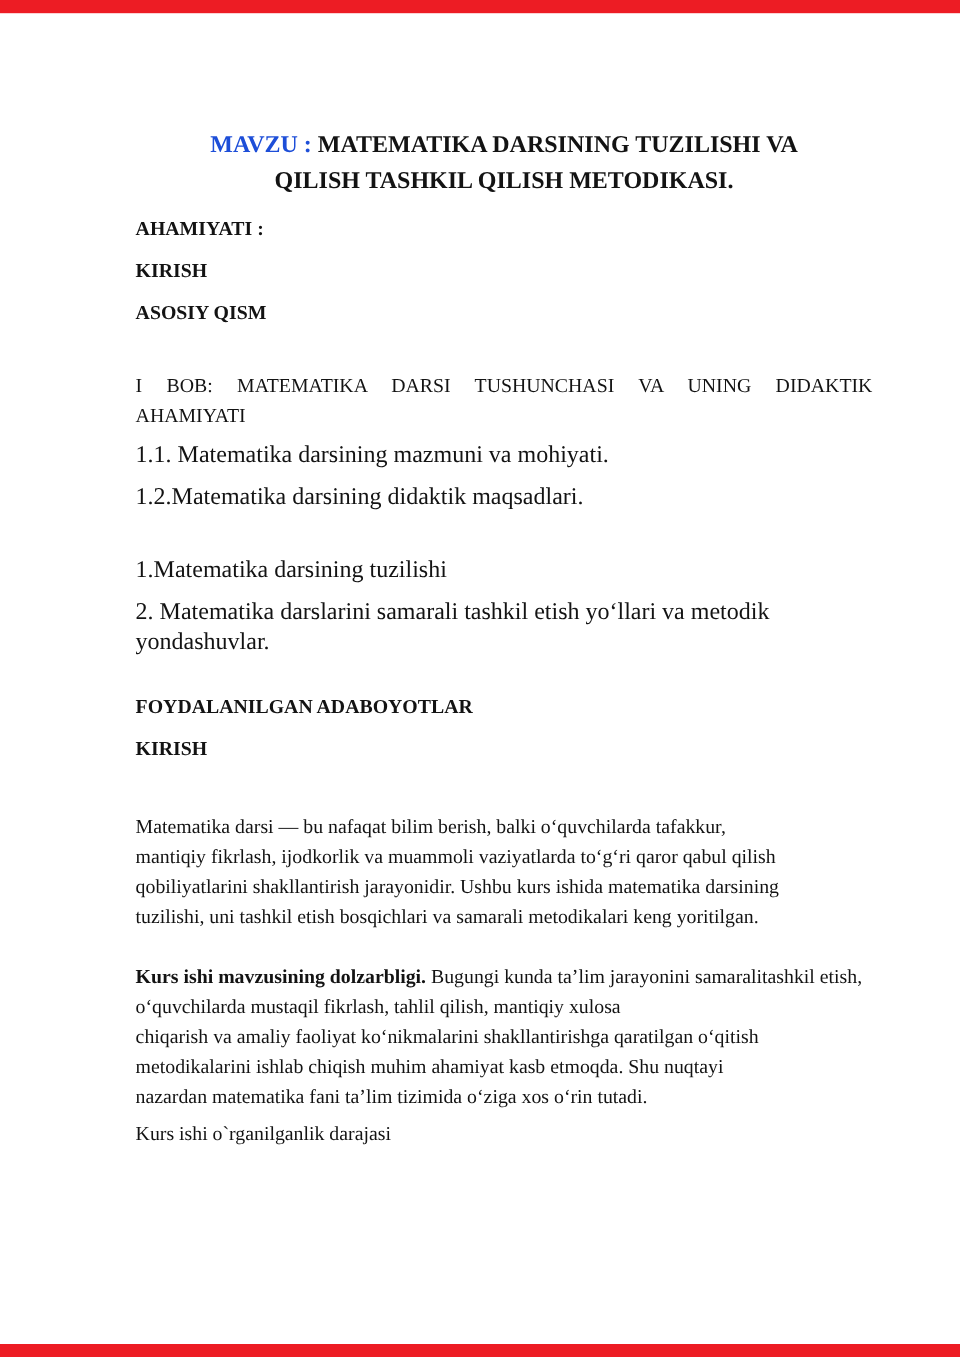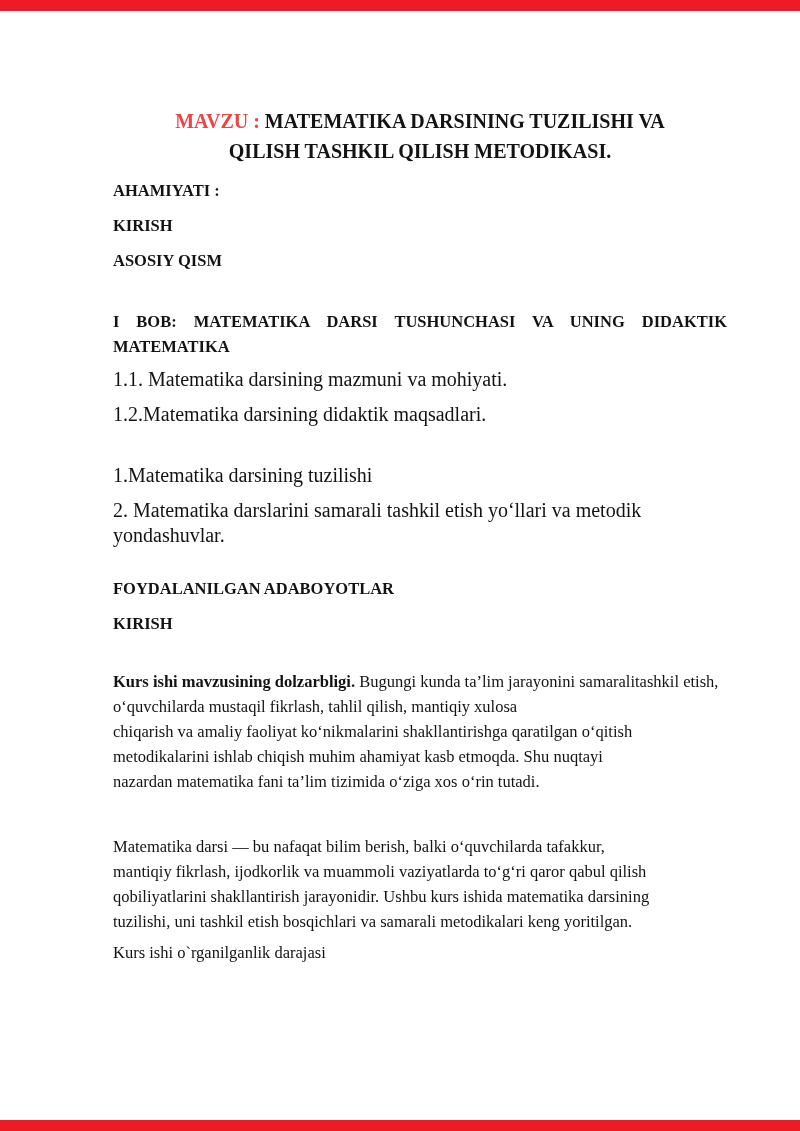--- a/index.html
+++ b/index.html
@@ -47,21 +47,21 @@
     margin: 0 0 10px 0;
   }
   .body-line {
     font-size: 20px;
     line-height: 25px;
     margin: 0 0 10px 0;
   }
 
   .chapter { margin-top: 36px; }
   .chapter-heading {
-    font-weight: bold;
+    font-weight: normal;
     font-size: 16.5px;
     line-height: 25px;
     margin: 0 0 8px 0;
   }
   .chapter-heading .l1 {
     display: block;
     text-align: justify;
     text-align-last: justify;
   }
   .chapter-heading .l2 { display: block; }
@@ -87,56 +87,56 @@
   .bold { font-weight: bold; }
 </style>
 </head>
 <body>
 
 <div class="red-bar top" style="background: rgb(237, 28, 36);"></div>
 
 <div class="content">
 
   <h1 class="doc-title">
-    <span class="title-line"><span style="color: #ef4444;">MAVZU :</span> <span>MATEMATIKA DARSINING TUZILISHI VA</span></span>
+    <span class="title-line"><span style="color: #1d4ed8;">MAVZU :</span> <span>MATEMATIKA DARSINING TUZILISHI VA</span></span>
     <span class="title-line">QILISH TASHKIL QILISH METODIKASI.</span>
   </h1>
 
   <div class="h-bold">AHAMIYATI :</div>
   <div class="h-bold">KIRISH</div>
   <div class="h-bold">ASOSIY QISM</div>
 
   <div class="chapter">
     <div class="chapter-heading">
       <span class="l1">I BOB: MATEMATIKA DARSI TUSHUNCHASI VA UNING DIDAKTIK</span>
-      <span class="l2">MATEMATIKA</span>
+      <span class="l2">AHAMIYATI</span>
     </div>
     <div class="body-line">1.1. Matematika darsining mazmuni va mohiyati.</div>
     <div class="body-line">1.2.Matematika darsining didaktik maqsadlari.</div>
   </div>
 
   <div class="chapter">
     <div class="chapter2-items">
       <div class="body-line">1.Matematika darsining tuzilishi</div>
       <div class="body-line">2. Matematika darslarini samarali tashkil etish yoʻllari va metodik yondashuvlar.</div>
     </div>
   </div>
 
   <div class="h-bold refs-heading">FOYDALANILGAN ADABOYOTLAR</div>
   <div class="h-bold kirish-heading">KIRISH</div>
 
+  <div class="para para2">Matematika darsi — bu nafaqat bilim berish, balki oʻquvchilarda tafakkur,
+mantiqiy fikrlash, ijodkorlik va muammoli vaziyatlarda toʻgʻri qaror qabul qilish
+qobiliyatlarini shakllantirish jarayonidir. Ushbu kurs ishida matematika darsining
+tuzilishi, uni tashkil etish bosqichlari va samarali metodikalari keng yoritilgan.</div>
+
   <div class="para">
     <span class="para-first-line"><span class="bold">Kurs ishi mavzusining dolzarbligi.</span><span> Bugungi kunda ta’lim jarayonini samarali</span></span><span>tashkil etish, oʻquvchilarda mustaqil fikrlash, tahlil qilish, mantiqiy xulosa
 chiqarish va amaliy faoliyat koʻnikmalarini shakllantirishga qaratilgan oʻqitish
 metodikalarini ishlab chiqish muhim ahamiyat kasb etmoqda. Shu nuqtayi
 nazardan matematika fani ta’lim tizimida oʻziga xos oʻrin tutadi.</span>
   </div>
-
-  <div class="para para2">Matematika darsi — bu nafaqat bilim berish, balki oʻquvchilarda tafakkur,
-mantiqiy fikrlash, ijodkorlik va muammoli vaziyatlarda toʻgʻri qaror qabul qilish
-qobiliyatlarini shakllantirish jarayonidir. Ushbu kurs ishida matematika darsining
-tuzilishi, uni tashkil etish bosqichlari va samarali metodikalari keng yoritilgan.</div>
 
   <div class="sub-heading">Kurs ishi o`rganilganlik darajasi</div>
 
 </div>
 
 <div class="red-bar bottom" style="background: rgb(237, 28, 36);"></div>
 
 </body></html>

